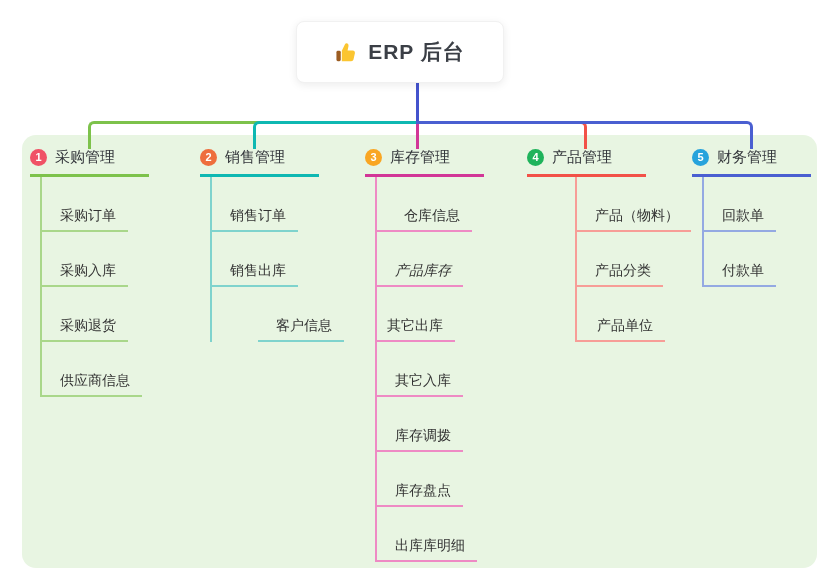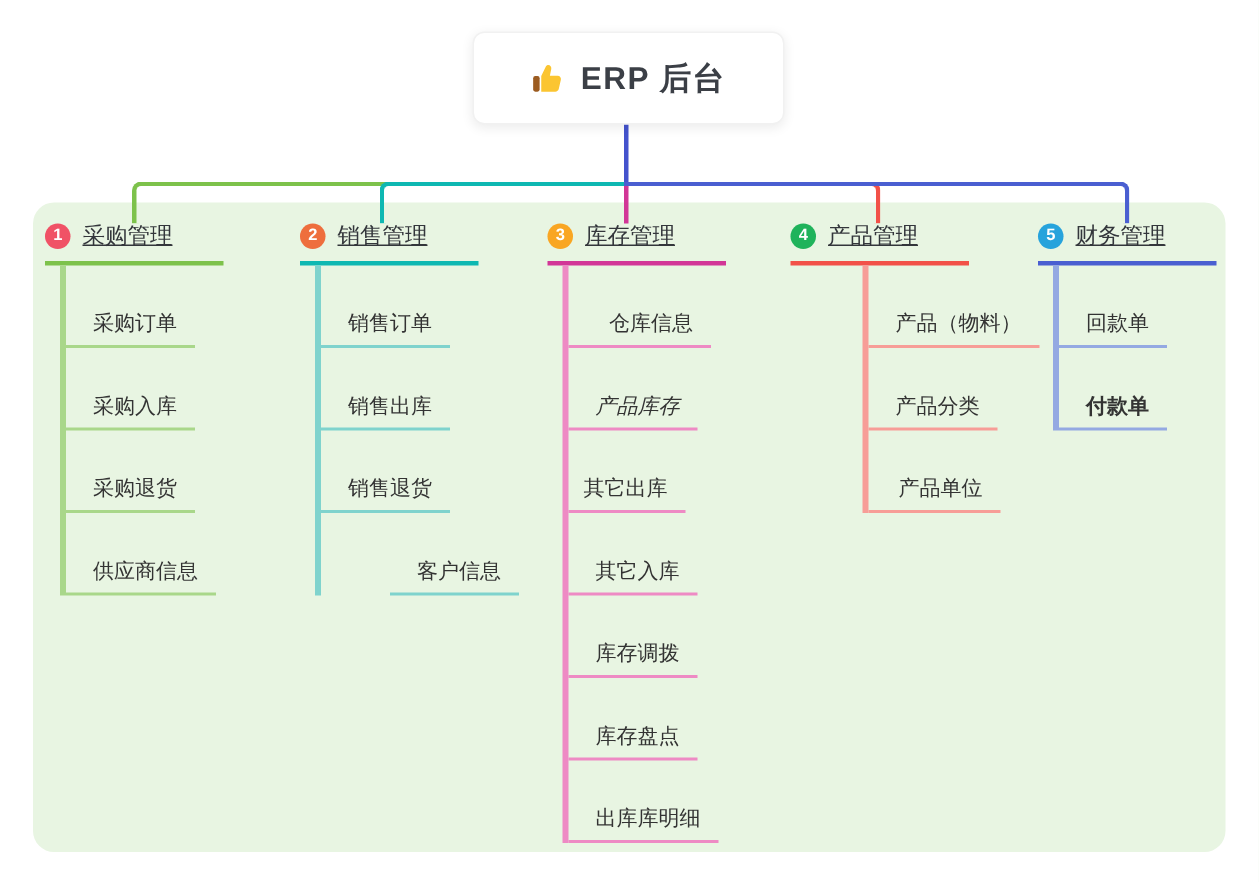--- a/index.html
+++ b/index.html
@@ -5,42 +5,42 @@
   html,body{margin:0;padding:0;background:#ffffff;}
   .stage{
     position:relative;width:839px;height:588px;overflow:hidden;
     font-family:"Liberation Sans","DejaVu Sans",sans-serif;background:#ffffff;
   }
   .panel{
     position:absolute;left:22px;top:135px;width:795px;height:433px;
     background:#e8f5e2;border-radius:14px;
   }
   .root-card{
-    position:absolute;left:315px;top:21px;width:208px;height:62px;
+    position:absolute;left:296px;top:21px;width:208px;height:62px;
     background:#ffffff;border:1px solid #f1f1f1;border-radius:8px;
     box-shadow:0 2px 8px rgba(0,0,0,0.08);
     display:flex;align-items:center;justify-content:center;gap:10px;
     box-sizing:border-box;
   }
   .root-card .root-label{font-size:21px;font-weight:600;color:#3b3f46;letter-spacing:1px;}
   .trunk{position:absolute;left:416px;top:83px;width:3px;height:41px;}
   .elbow{position:absolute;box-sizing:border-box;}
   .branch{position:absolute;}
   .branch-header{
     display:flex;align-items:center;gap:8px;
     padding:0 4px 7px 0;min-width:115px;width:max-content;
     border-bottom:3px solid #000;cursor:pointer;
   }
   .badge{
     width:17px;height:17px;border-radius:50%;flex:0 0 auto;
     display:flex;align-items:center;justify-content:center;
     color:#fff;font-size:11px;font-weight:bold;line-height:1;
   }
-  .branch-label{font-size:15px;color:#33363b;white-space:nowrap;text-decoration:underline;}
-  .children{margin-left:10px;border-left:4px solid #b91c1c;width:max-content;}
+  .branch-label{font-size:15px;color:#33363b;white-space:nowrap;}
+  .children{margin-left:10px;border-left:2px solid #b91c1c;width:max-content;}
   .child-item{height:55px;display:flex;align-items:flex-end;cursor:pointer;}
   .child-item > span{
     display:block;padding:0 12px 5px 18px;border-bottom:2px solid #000;
     font-size:14px;color:#333333;white-space:nowrap;
   }
   .thumb-icon{display:flex;align-items:center;}
 </style>
 </head>
 <body>
 
@@ -93,23 +93,20 @@
           <span class="branch-label">销售管理</span>
         </div>
         <div class="children" style="border-left-color: rgb(127, 211, 205);">
           <div class="child-item">
             <span style="border-bottom-color: rgb(127, 211, 205);">销售订单</span>
           </div>
           <div class="child-item">
             <span style="border-bottom-color: rgb(127, 211, 205);">销售出库</span>
           </div>
           <div class="child-item">
-            <span style="border-bottom-color: rgb(127, 211, 205);">销售退货</span>
-          </div>
-          <div class="child-item">
             <span style="border-bottom-color: rgb(127, 211, 205); margin-left: 46px;">客户信息</span>
           </div>
         </div>
       </div>
       <div class="branch" style="left: 365px; top: 148px;">
         <div class="branch-header" style="border-bottom-color: rgb(210, 54, 151);">
           <span class="badge" style="background: rgb(249, 166, 35);">3</span>
           <span class="branch-label">库存管理</span>
         </div>
         <div class="children" style="border-left-color: rgb(238, 138, 196);">
@@ -156,18 +153,18 @@
       <div class="branch" style="left: 692px; top: 148px;">
         <div class="branch-header" style="border-bottom-color: rgb(74, 95, 209);">
           <span class="badge" style="background: rgb(39, 163, 220);">5</span>
           <span class="branch-label">财务管理</span>
         </div>
         <div class="children" style="border-left-color: rgb(148, 169, 226);">
           <div class="child-item">
             <span style="border-bottom-color: rgb(148, 169, 226);">回款单</span>
           </div>
           <div class="child-item">
-            <span style="border-bottom-color: rgb(148, 169, 226); font-weight: bold;">付款单</span>
+            <span style="border-bottom-color: rgb(148, 169, 226);">付款单</span>
           </div>
         </div>
       </div>
     </div>
 </div>
 
 </body></html>

